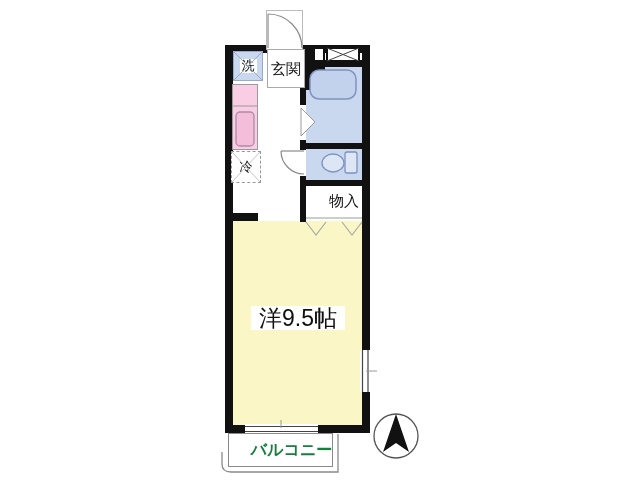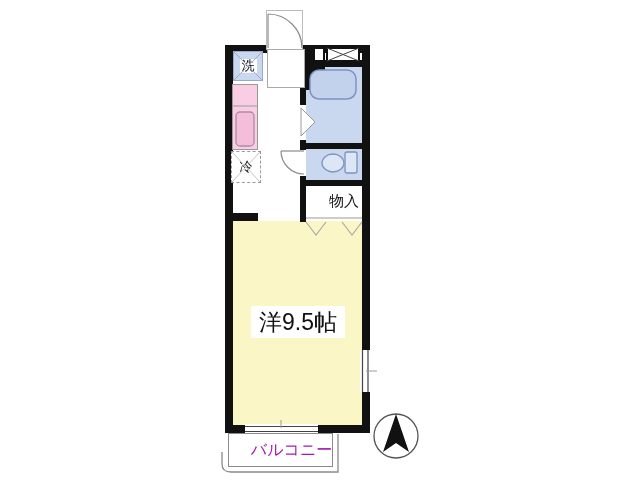--- a/index.html
+++ b/index.html
@@ -49,20 +49,23 @@
   <div class="wall" style="left:300px;top:143px;width:62px;height:6px;"></div>
   <div class="wall" style="left:300px;top:176px;width:6px;height:46px;"></div>
   <div class="wall" style="left:300px;top:180px;width:62px;height:6px;"></div>
   <div class="wall" style="left:225px;top:213px;width:33px;height:8px;"></div>
 
   <div class="window-gap" style="left:360px;top:350px;width:12px;height:42px;"></div>
   <div class="window-gap" style="left:245px;top:424px;width:73px;height:10px;"></div>
 
   <div class="thinbox" style="left:266px;top:10px;width:37px;height:40px;border-color:#bbb;"></div>
   <div class="thinbox" style="left:267px;top:49px;width:38px;height:39px;"></div>
+  <div class="lbl" style="left:267px;top:49px;width:38px;height:39px;font-size:15px;">
+    <span class="chip">玄関</span>
+  </div>
 
   <div class="abs" style="left:233px;top:51px;width:30px;height:30px;background:#c9d7ef;border:1px solid #9aa9c9;box-sizing:border-box;"></div>
   <div class="lbl" style="left:233px;top:51px;width:30px;height:30px;font-size:13px;">
     <span class="chip">洗</span>
   </div>
 
   <div class="blackbox" style="left:313px;top:47px;width:12px;height:15px;"></div>
   <div class="blackbox" style="left:326px;top:47px;width:34px;height:15px;"></div>
 
 
@@ -70,26 +73,26 @@
     <span>物入</span>
   </div>
 
   <div class="abs" style="left:232px;top:84px;width:26px;height:66px;background:#f9cde4;border:1px solid #9a9a9a;box-sizing:border-box;"></div>
 
   <div class="dashedbox" style="left:231px;top:151px;width:30px;height:32px;"></div>
   <div class="lbl" style="left:231px;top:151px;width:30px;height:32px;font-size:13px;">
     <span class="chip">冷</span>
   </div>
 
-  <div class="lbl" style="left:251px;top:306px;width:94px;height:32px;font-size:23px;background:#ffffff;">
+  <div class="lbl" style="left:251px;top:306px;width:94px;height:24px;font-size:23px;background:#ffffff;">
     <span>洋9.5帖</span>
   </div>
 
   <div class="abs" style="left:228px;top:433px;width:105px;height:34px;background:#ffffff;border:1.5px solid #8a8a8a;box-sizing:border-box;"></div>
-  <div class="lbl" style="left:228px;top:436px;width:127px;height:28px;font-size:16px;color:#a21caf;">
+  <div class="lbl" style="left:228px;top:436px;width:127px;height:28px;font-size:16px;color:#15803d;font-weight:bold;">
     <span>バルコニー</span>
   </div>
 
   <svg class="overlay" width="640" height="480" viewBox="0 0 640 480">
 
     <g>
       <line x1="268" y1="14" x2="268" y2="48" stroke="#8a8a8a" stroke-width="1.2"></line>
       <path d="M 268 14 A 34 34 0 0 1 302 48" fill="none" stroke="#8a8a8a" stroke-width="1.2"></path>
     </g>
 

